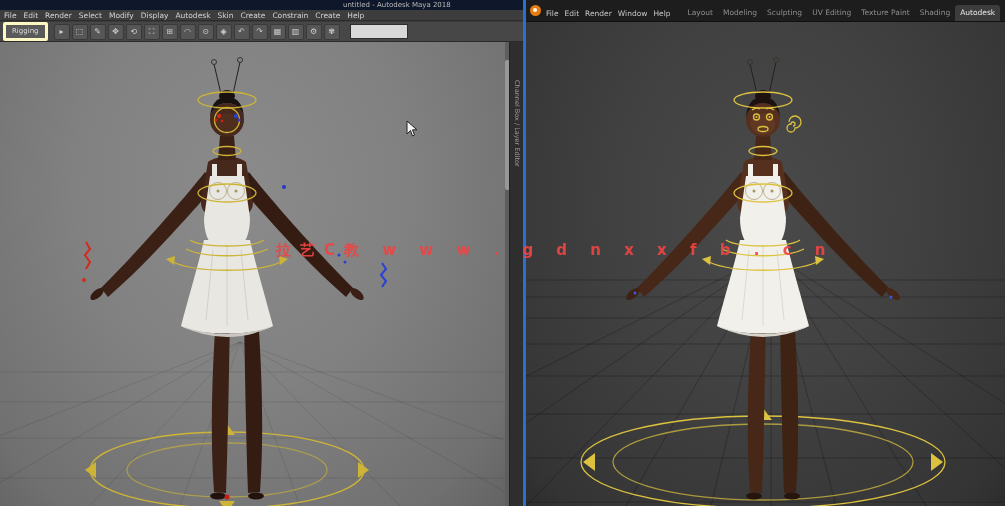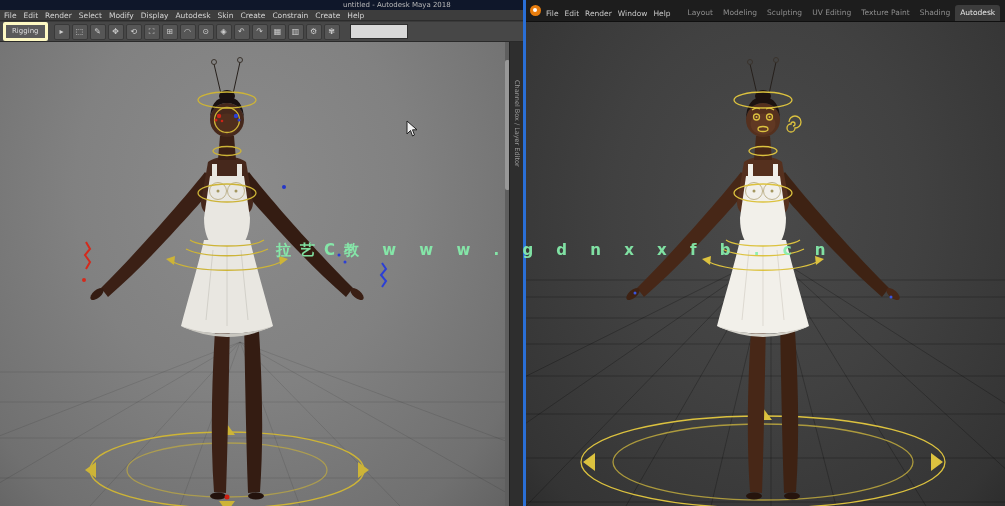--- a/index.html
+++ b/index.html
@@ -28,21 +28,21 @@
   .blender-logo{width:11px;height:11px;border-radius:50%;background:#e87d0d;position:relative;margin-right:5px;flex:0 0 auto;}
   .blender-logo:after{content:"";position:absolute;left:3px;top:3px;width:4px;height:4px;border-radius:50%;background:#fff;}
   .blender-menus span{color:#c9c9c9;font-size:7.5px;margin-right:6px;}
   .blender-tabs{display:flex;align-items:flex-end;height:100%;margin-left:6px;}
   .blender-tabs span{color:#8e8e8e;font-size:7.5px;padding:3px 5px 4px 5px;border-radius:3px 3px 0 0;white-space:nowrap;}
   .blender-tabs span.active{background:#3c3c3c;color:#eaeaea;}
   .blender-viewport{position:absolute;left:0;top:22px;width:479px;height:484px;overflow:hidden;
      background:radial-gradient(ellipse at 50% 38%, #4a4a4a 0%, #414141 45%, #343434 90%, #2d2d2d 100%);}
   
   .grid-svg,.char-svg{position:absolute;}
-  .watermark{position:absolute;left:276px;top:241px;z-index:40;color:#86efac;font-size:15px;font-weight:bold;letter-spacing:9px;white-space:nowrap;opacity:.92;}
+  .watermark{position:absolute;left:276px;top:241px;z-index:40;color:#ef4444;font-size:15px;font-weight:bold;letter-spacing:9px;white-space:nowrap;opacity:.92;}
   .cursor{position:absolute;left:483px;top:120px;z-index:50;}
   
   .char-l{--skin:#46281c;--skin2:#3b2015;--skin3:#341c12;--shoe:#23120c;--hair:#191010;--face:#502e1d;
           --dress:#e9e7e1;--dress2:#c9c7c0;--dressline:#d2d0c9;--rig:#cdb437;}
   .char-r{--skin:#55301e;--skin2:#472717;--skin3:#3e2213;--shoe:#26140d;--hair:#1d1210;--face:#613823;
           --dress:#f2f0ea;--dress2:#d6d4cc;--dressline:#ddd9d1;--rig:#dcc23f;}
   .rigline{stroke:var(--rig);fill:none;stroke-width:1.3;}
   .rigfill{fill:var(--rig);stroke:none;}
 </style>
 </head>

